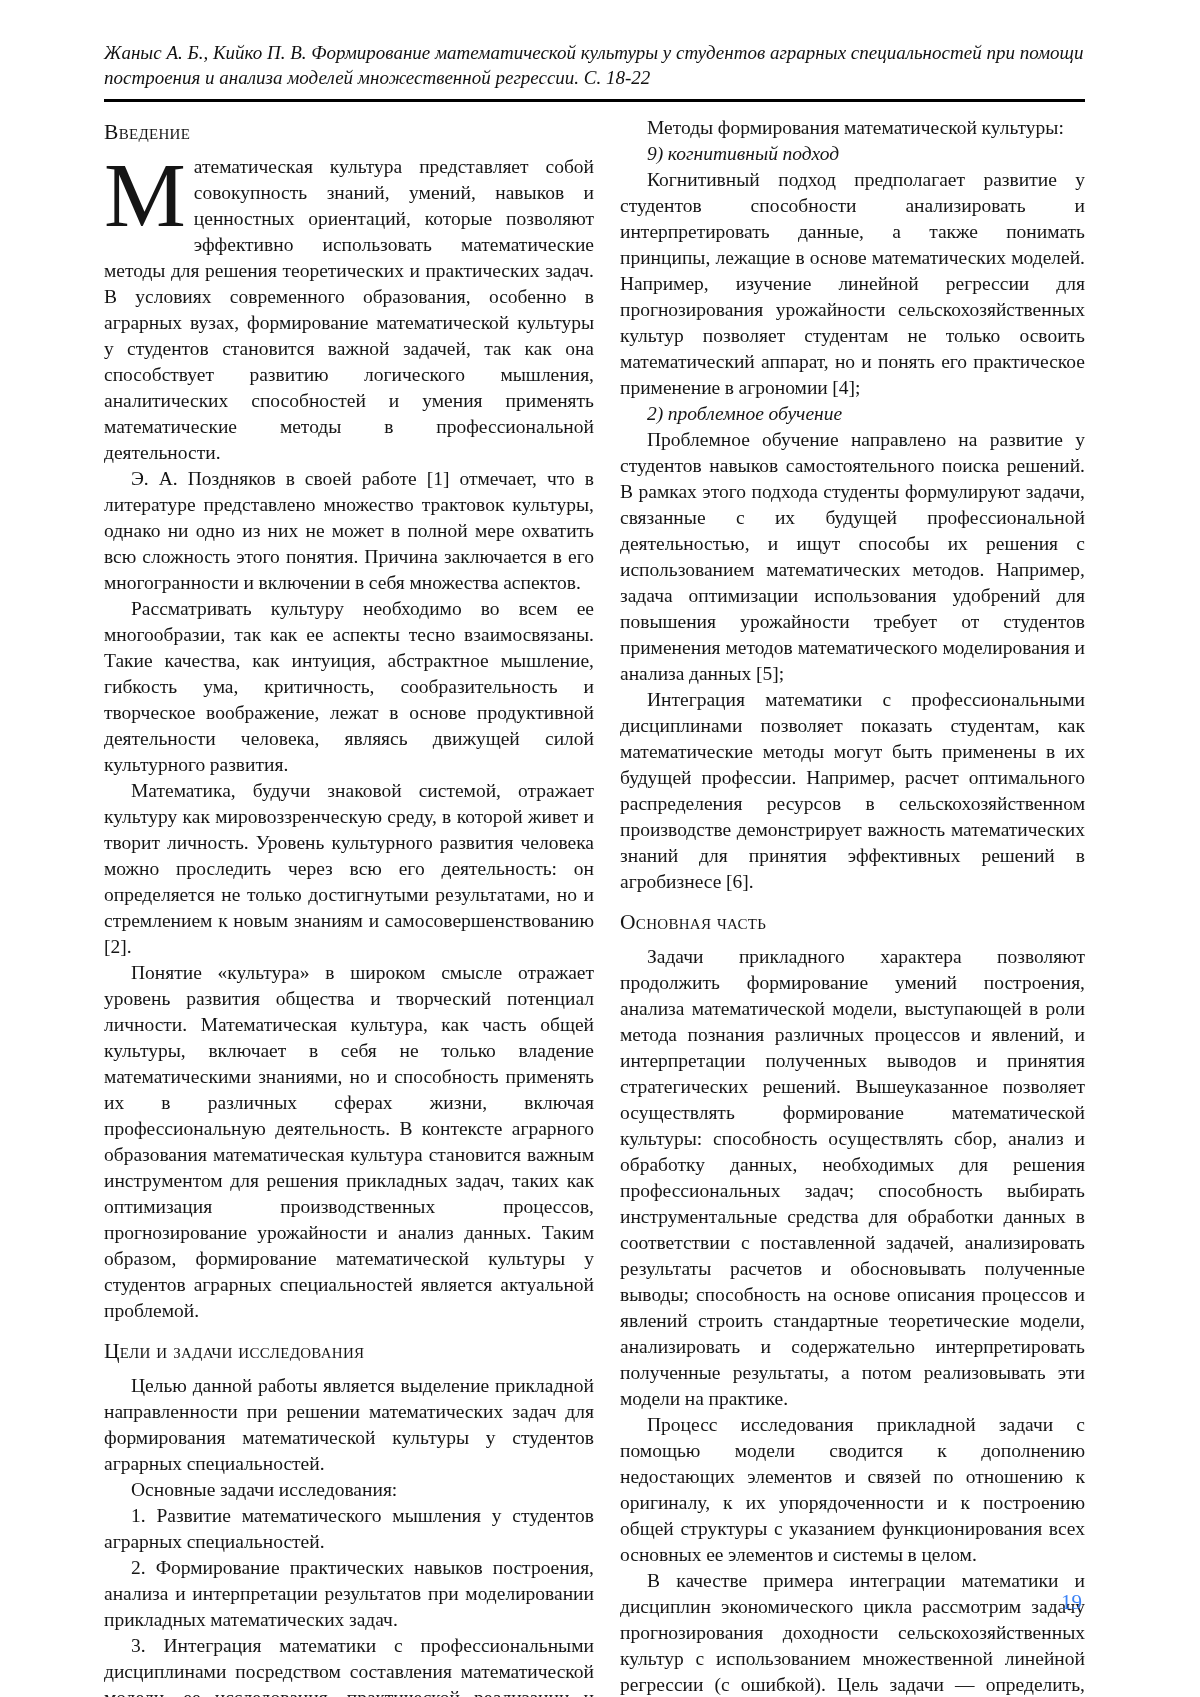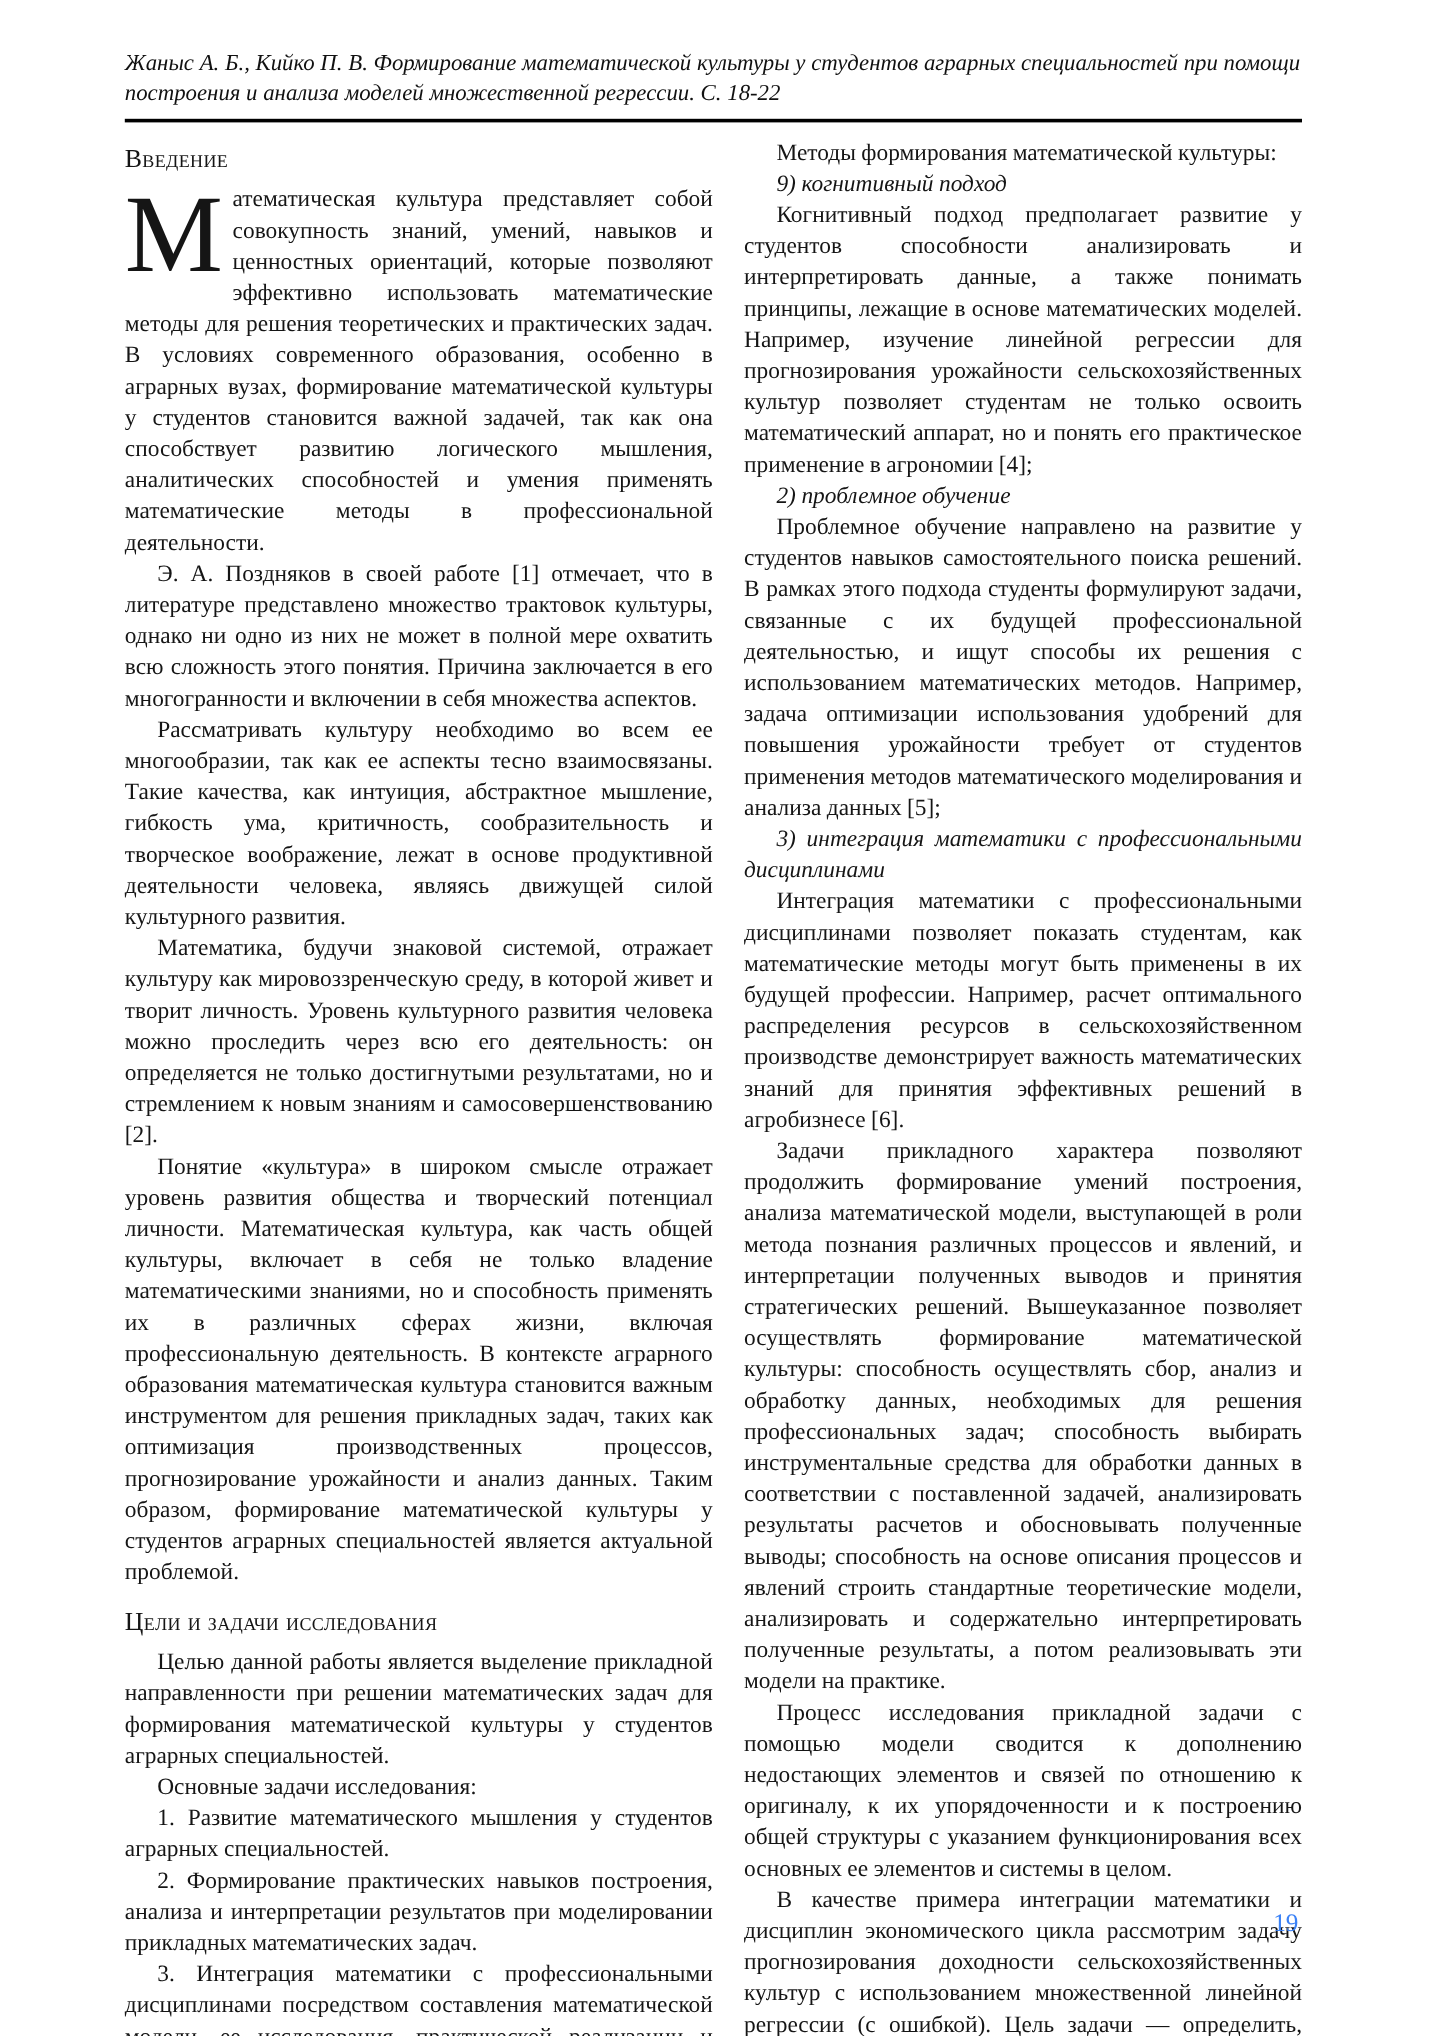--- a/index.html
+++ b/index.html
@@ -108,23 +108,23 @@
       <p class="para">2. Формирование практических навыков построения, анализа и интерпретации результатов при моделировании прикладных математических задач.</p>
       <p class="para">3. Интеграция математики с профессиональными дисциплинами посредством составления математической модели, ее исследования, практической реализации и прогнозирования.</p>
     </div>
 
     <div class="col-right">
       <p class="para">Методы формирования математической культуры:</p>
       <p class="para item">9) когнитивный подход</p>
       <p class="para">Когнитивный подход предполагает развитие у студентов способности анализировать и интерпретировать данные, а также понимать принципы, лежащие в основе математических моделей. Например, изучение линейной регрессии для прогнозирования урожайности сельскохозяйственных культур позволяет студентам не только освоить математический аппарат, но и понять его практическое применение в агрономии [4];</p>
       <p class="para item">2) проблемное обучение</p>
       <p class="para">Проблемное обучение направлено на развитие у студентов навыков самостоятельного поиска решений. В рамках этого подхода студенты формулируют задачи, связанные с их будущей профессиональной деятельностью, и ищут способы их решения с использованием математических методов. Например, задача оптимизации использования удобрений для повышения урожайности требует от студентов применения методов математического моделирования и анализа данных [5];</p>
-      <p class="para item">3) интеграция математики с профессиональными дисциплинами</p>
       <p class="para">Интеграция математики с профессиональными дисциплинами позволяет показать студентам, как математические методы могут быть применены в их будущей профессии. Например, расчет оптимального распределения ресурсов в сельскохозяйственном производстве демонстрирует важность математических знаний для принятия эффективных решений в агробизнесе [6].</p>
 
+      <h2 class="sec">Основная часть</h2>
 
       <p class="para">Задачи прикладного характера позволяют продолжить формирование умений построения, анализа математической модели, выступающей в роли метода познания различных процессов и явлений, и интерпретации полученных выводов и принятия стратегических решений. Вышеуказанное позволяет осуществлять формирование математической культуры: способность осуществлять сбор, анализ и обработку данных, необходимых для решения профессиональных задач; способность выбирать инструментальные средства для обработки данных в соответствии с поставленной задачей, анализировать результаты расчетов и обосновывать полученные выводы; способность на основе описания процессов и явлений строить стандартные теоретические модели, анализировать и содержательно интерпретировать полученные результаты, а потом реализовывать эти модели на практике.</p>
       <p class="para">Процесс исследования прикладной задачи с помощью модели сводится к дополнению недостающих элементов и связей по отношению к оригиналу, к их упорядоченности и к построению общей структуры с указанием функционирования всех основных ее элементов и системы в целом.</p>
       <p class="para">В качестве примера интеграции математики и дисциплин экономического цикла рассмотрим задачу прогнозирования доходности сельскохозяйственных культур с использованием множественной линейной регрессии (с ошибкой). Цель задачи — определить, какая культура (картофель или кукуруза) будет более выгодной для выращивания при заданных условиях [7].</p>
     </div>
 
   </div>
 
   <div class="page-number">19</div>
 

